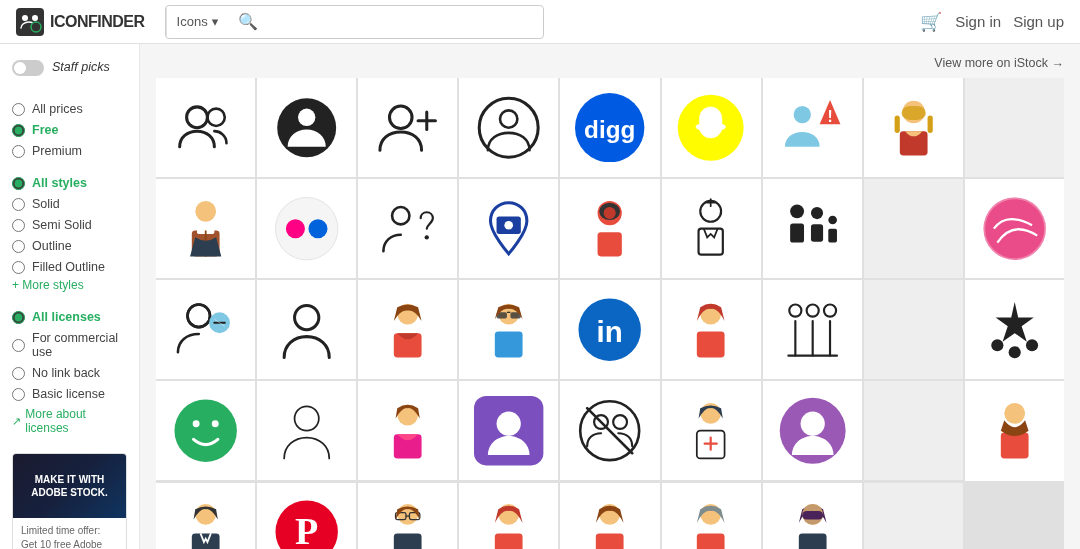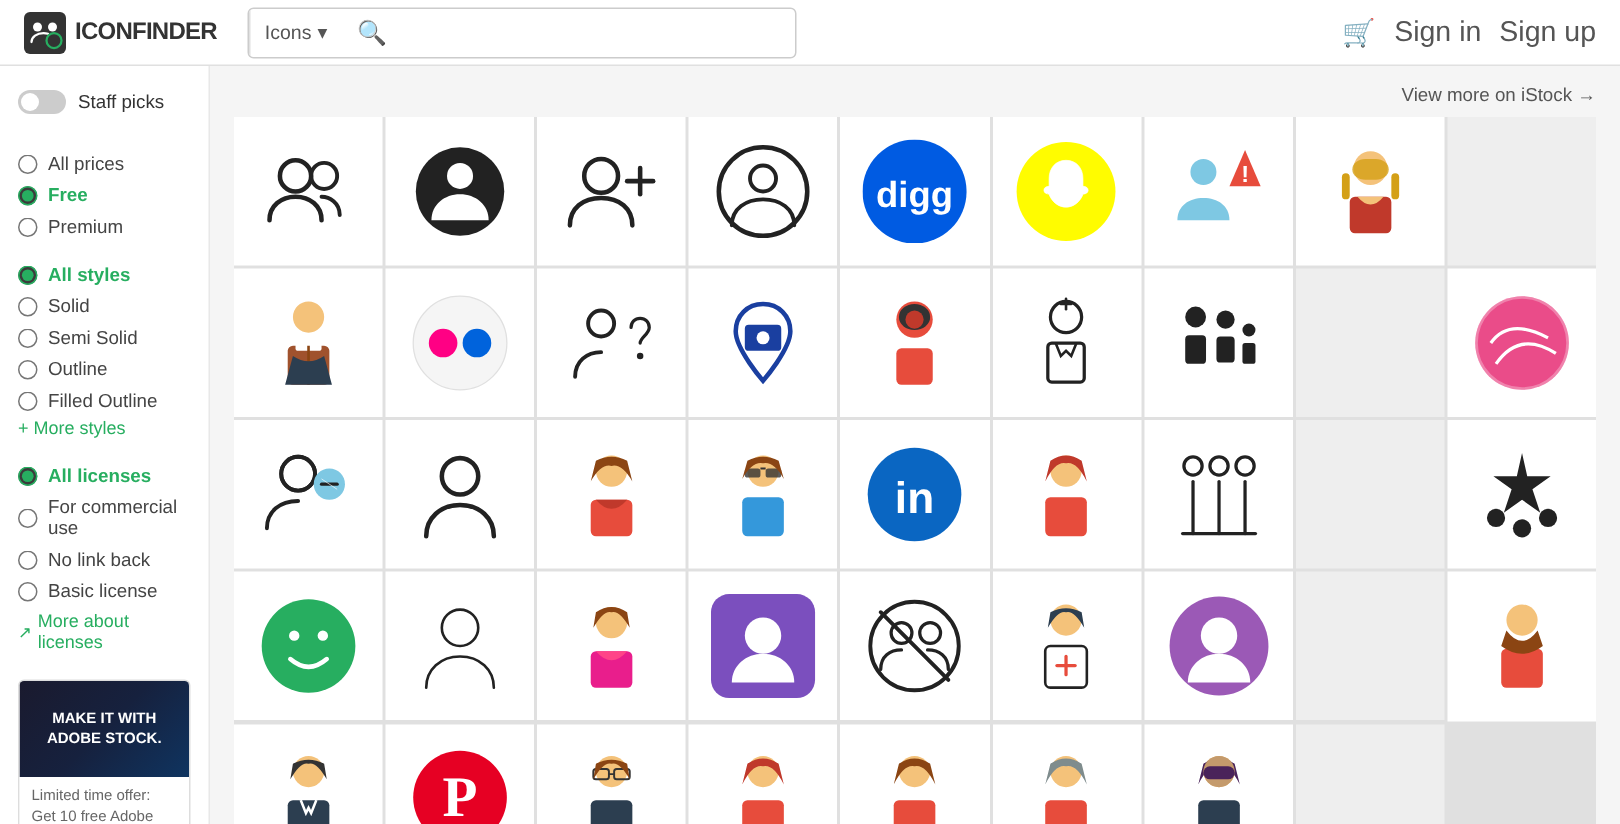--- a/index.html
+++ b/index.html
@@ -81,21 +81,21 @@
     .header-spacer { flex: 1; }
     .header-actions {
       display: flex;
       align-items: center;
       gap: 12px;
     }
     .cart-icon { font-size: 18px; color: #555; cursor: pointer; }
     .header-link {
       color: #555;
       text-decoration: none;
-      font-size: 19px;
+      font-size: 15px;
       cursor: pointer;
     }
 
     
     .layout {
       display: flex;
       min-height: calc(100vh - 50px);
     }
 
     
@@ -103,24 +103,24 @@
       width: 140px;
       min-width: 140px;
       background: #fff;
       border-right: 1px solid #e8e8e8;
       padding: 16px 12px;
       font-size: 12.5px;
     }
     .sidebar-section { margin-bottom: 18px; }
     .sidebar-toggle-row {
       display: flex;
-      align-items: center;
       gap: 8px;
       margin-bottom: 26px;
       cursor: pointer;
+      font-style: italic;
     }
     .toggle {
       width: 32px;
       height: 16px;
       border-radius: 8px;
       background: #ccc;
       position: relative;
       cursor: pointer;
       flex-shrink: 0;
     }

